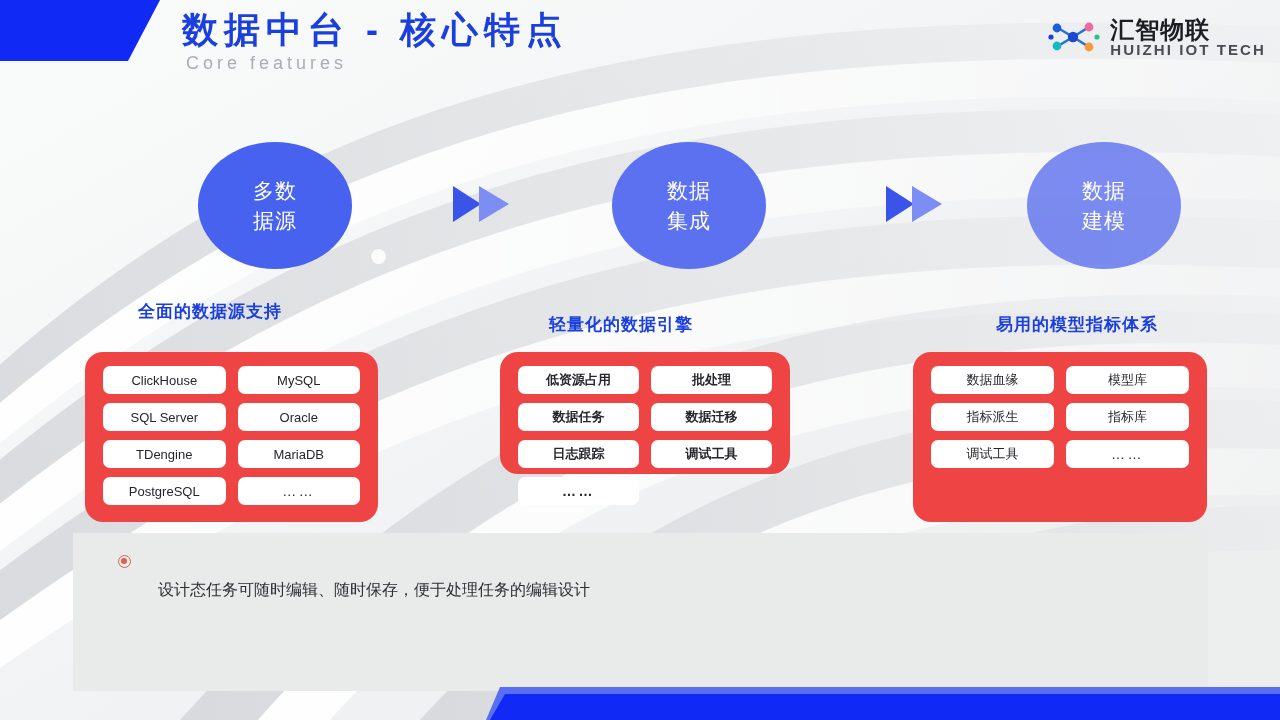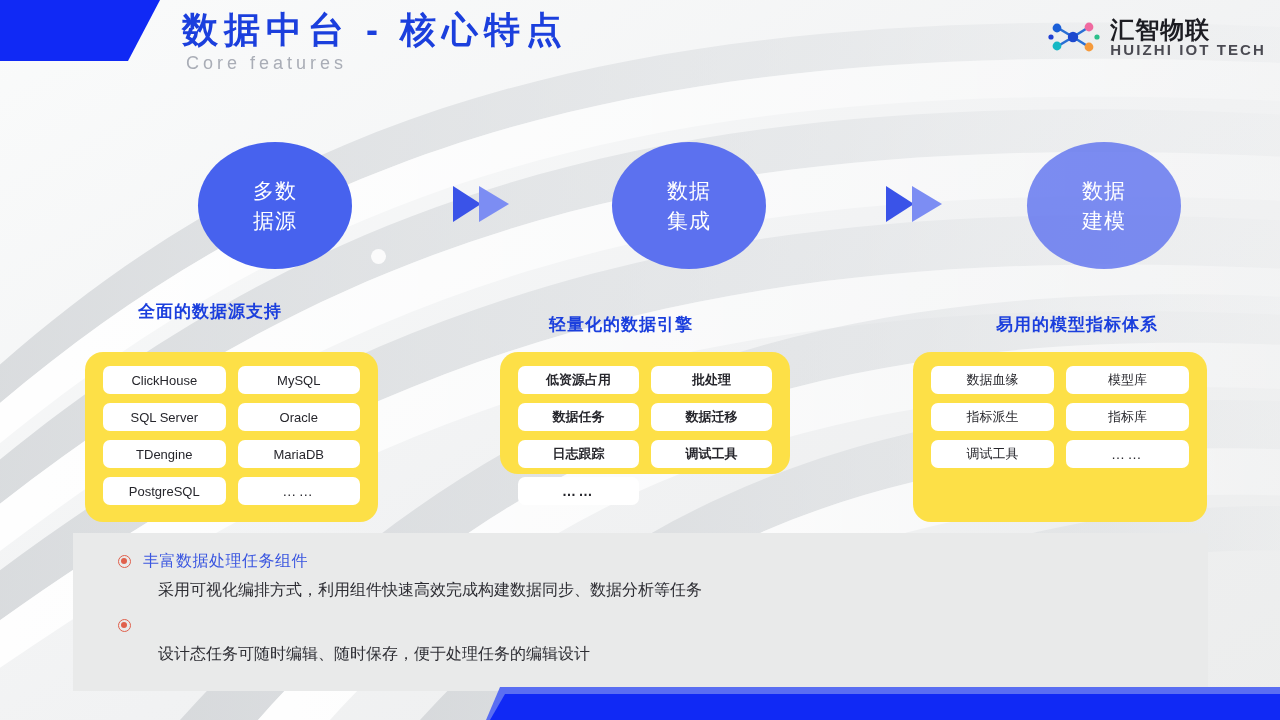--- a/index.html
+++ b/index.html
@@ -58,21 +58,21 @@
   .caption {
     position:absolute; font-size:17px; font-weight:bold; color:#1b3fdd;
     letter-spacing:1px; white-space:nowrap; z-index:2;
   }
   .cap1 { left:138px; top:300px; }
   .cap2 { left:549px; top:313px; }
   .cap3 { left:952px; top:313px;margin-left:44px; }
 
   
   .panel {
-    position:absolute; background:#fde047; border-radius:18px;
+    position:absolute; background:#ef4444; border-radius:18px;
     padding:14px 18px; z-index:2;
     display:grid; grid-template-columns:1fr 1fr; gap:9px 12px;
     align-content:start;
   }
   .p1 { left:85px;  top:352px; width:293px; height:170px; }
   .p2 { left:500px; top:352px; width:290px; height:122px;font-weight:bold; }
   .p3 { left:913px; top:352px; width:294px; height:170px; }
   .chip {
     background:#fff; border-radius:7px; height:28px;
     display:flex; align-items:center; justify-content:center;
@@ -238,27 +238,20 @@
   <div class="chip">模型库</div>
   <div class="chip">指标派生</div>
   <div class="chip">指标库</div>
   <div class="chip">调试工具</div>
   <div class="chip dots">……</div>
   <div class="chip blank"></div>
   <div class="chip blank"></div>
 </div>
 
 <div class="notes">
-  <div class="note-block">
-    <div class="note-head">
-      <span class="bullet"></span>
-      <span class="note-title">丰富数据处理任务组件</span>
-    </div>
-    <div class="note-body">采用可视化编排方式，利用组件快速高效完成构建数据同步、数据分析等任务</div>
-  </div>
 
   <div class="note-block">
     <div class="note-head">
       <span class="bullet"></span>
     </div>
     <div class="note-body">设计态任务可随时编辑、随时保存，便于处理任务的编辑设计</div>
   </div>
 </div>
 
 <svg class="footer" viewBox="0 0 1280 33" preserveAspectRatio="none">

